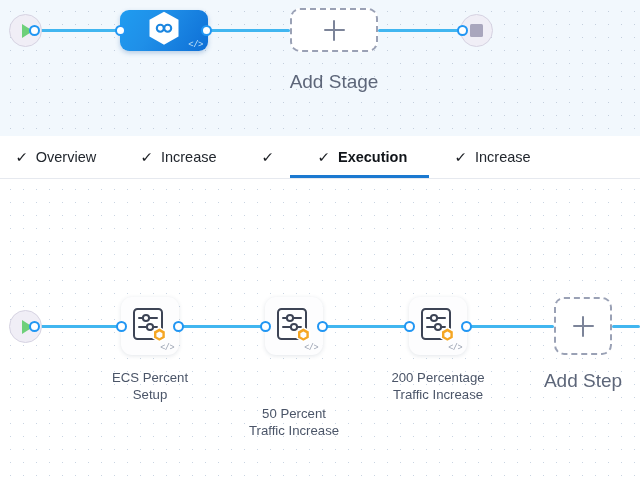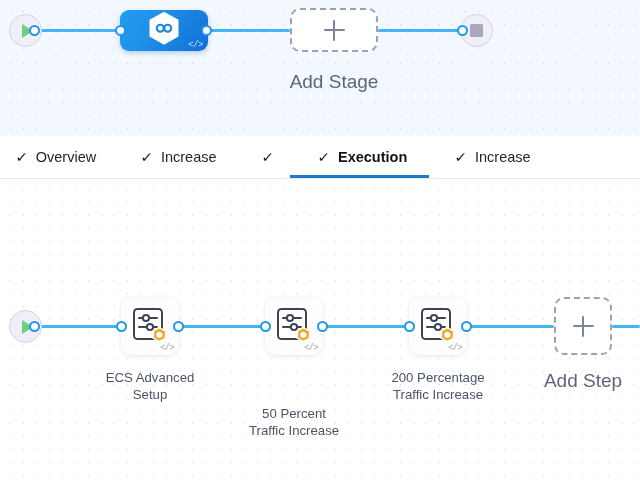--- a/index.html
+++ b/index.html
@@ -217,21 +217,21 @@
           <g>
             <path d="M27.4 20.6 L33.6 24.1 L33.6 31.1 L27.4 34.6 L21.2 31.1 L21.2 24.1 Z" fill="#f5a623" stroke="#ffffff" stroke-width="1.6"></path>
             <path d="M27.4 24.6 L30.4 26.3 L30.4 29.6 L27.4 31.3 L24.4 29.6 L24.4 26.3 Z" fill="#fdfdfe"></path>
           </g>
         </svg>
       </span>
       <span class="codetag2">&lt;/&gt;</span>
     </div>
     <div class="port" style="left:116px;top:142px;"></div>
     <div class="port" style="left:173px;top:142px;"></div>
-    <div class="node-label" style="left:90px;top:190px;width:120px;">ECS Advanced
+    <div class="node-label" style="left:90px;top:190px;width:120px;">ECS Percent
 Setup</div>
 
     <div class="step-card" style="left:265px;top:118px;">
       <span class="ico">
         <svg width="37" height="38" viewBox="0 0 37 38">
           <rect x="2" y="2" width="28" height="30" rx="3.5" fill="#ffffff" stroke="#3d4455" stroke-width="2"></rect>
           <g stroke="#3d4455" stroke-width="2" stroke-linecap="round" fill="none">
             <line x1="7" y1="11" x2="11" y2="11"></line>
             <line x1="17" y1="11" x2="25" y2="11"></line>
             <line x1="7" y1="20" x2="15" y2="20"></line>

